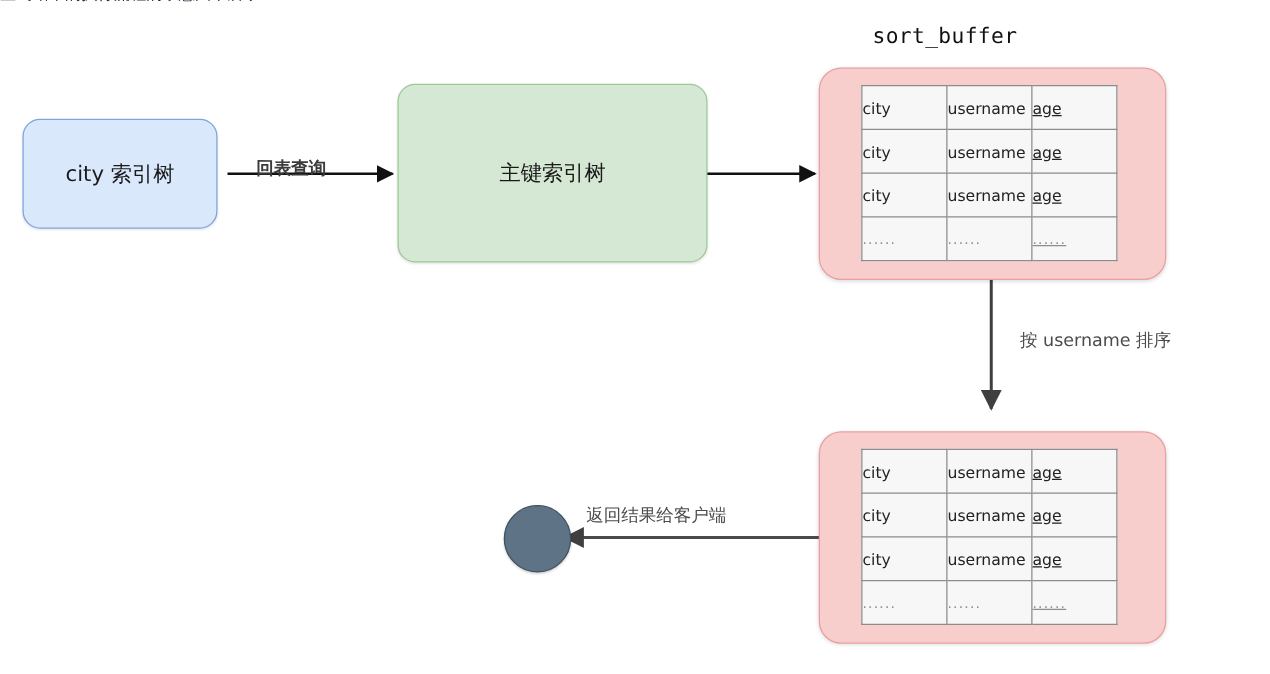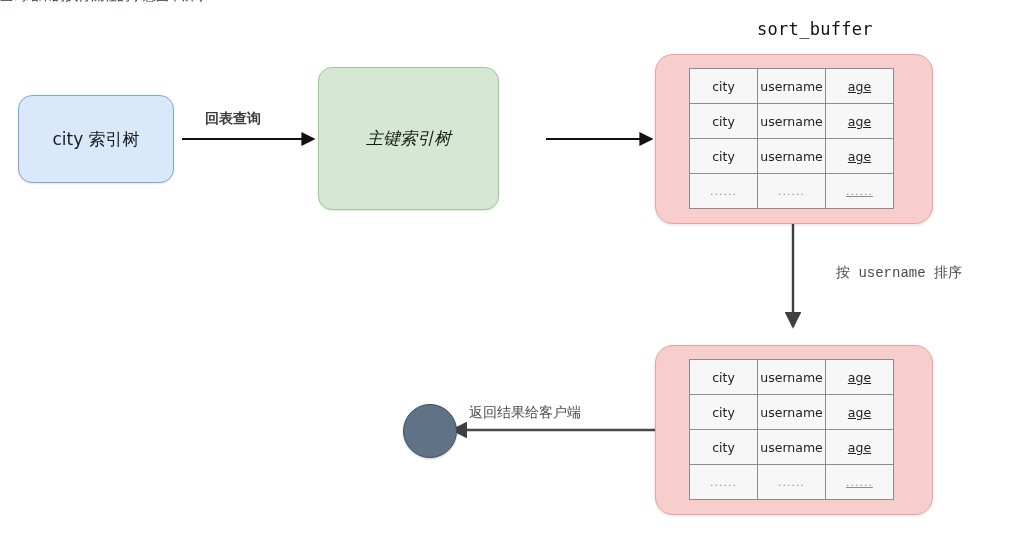--- a/index.html
+++ b/index.html
@@ -85,21 +85,21 @@
   
   .buf-table {
     position: absolute;
     border-collapse: collapse;
     background: #f6f6f6;
     table-layout: fixed;
   }
   .buf-table td {
     border: 1px solid #8c8c8c;
     background: #f7f7f7;
-    text-align: center;
+    text-align: left;
     vertical-align: middle;
     font-size: 12.5px;
     color: #222222;
     height: 34px;
     font-family: "DejaVu Sans", "Liberation Sans", sans-serif;
     padding: 0;
   }
   .buf-table td.c-city { width: 67px; }
   .buf-table td.c-user { width: 67px; }
   .buf-table td.c-age  { width: 67px; text-decoration: underline; }
@@ -165,25 +165,25 @@
 
     <line x1="793" y1="222" x2="793" y2="327" stroke="#3f3f3f" stroke-width="2.4" marker-end="url(#arrow-gray)"></line>
 
     <line x1="656" y1="430" x2="452" y2="430" stroke="#4a4a4a" stroke-width="2.4" marker-end="url(#arrow-gray)"></line>
   </svg>
 
   <div class="node node-blue" style="left:18px; top:95px; width:156px; height:88px;">
     <span class="node-label">city 索引树</span>
   </div>
 
-  <div class="node node-green" style="left:318px; top:67px; width:181px; height:143px;font-style:italic;">
+  <div class="node node-green" style="left:318px; top:67px; width:248px; height:143px;">
     <span class="node-label">主键索引树</span>
   </div>
 
-  <div class="buffer-title" style="left:757px; top:19px;">sort_buffer</div>
+  <div class="buffer-title" style="left:698px; top:19px;">sort_buffer</div>
 
   <div class="node node-pink" style="left:655px; top:54px; width:278px; height:170px;"></div>
 
   <table class="buf-table" style="left:689px; top:68px;">
     <tbody>
       <tr>
         <td class="c-city">city</td>
         <td class="c-user">username</td>
         <td class="c-age">age</td>
       </tr>
@@ -227,19 +227,19 @@
       <tr class="ellipsis">
         <td class="c-city">......</td>
         <td class="c-user">......</td>
         <td class="c-age">......</td>
       </tr>
     </tbody>
   </table>
 
   <div class="client-dot" style="left:403px; top:404px; width:52px; height:52px;"></div>
 
-  <div class="edge-label bold" style="left:205px; top:110px;">回表查询</div>
-
-  <div class="edge-label plain" style="left:836px; top:264px;font-family:Liberation Mono, monospace;">按 username 排序</div>
+  <div class="edge-label bold" style="left:205px; top:126px;">回表查询</div>
+
+  <div class="edge-label plain" style="left:816px; top:264px;">按 username 排序</div>
 
   <div class="edge-label plain" style="left:469px; top:404px;">返回结果给客户端</div>
 
 </div>
 
 </body></html>

